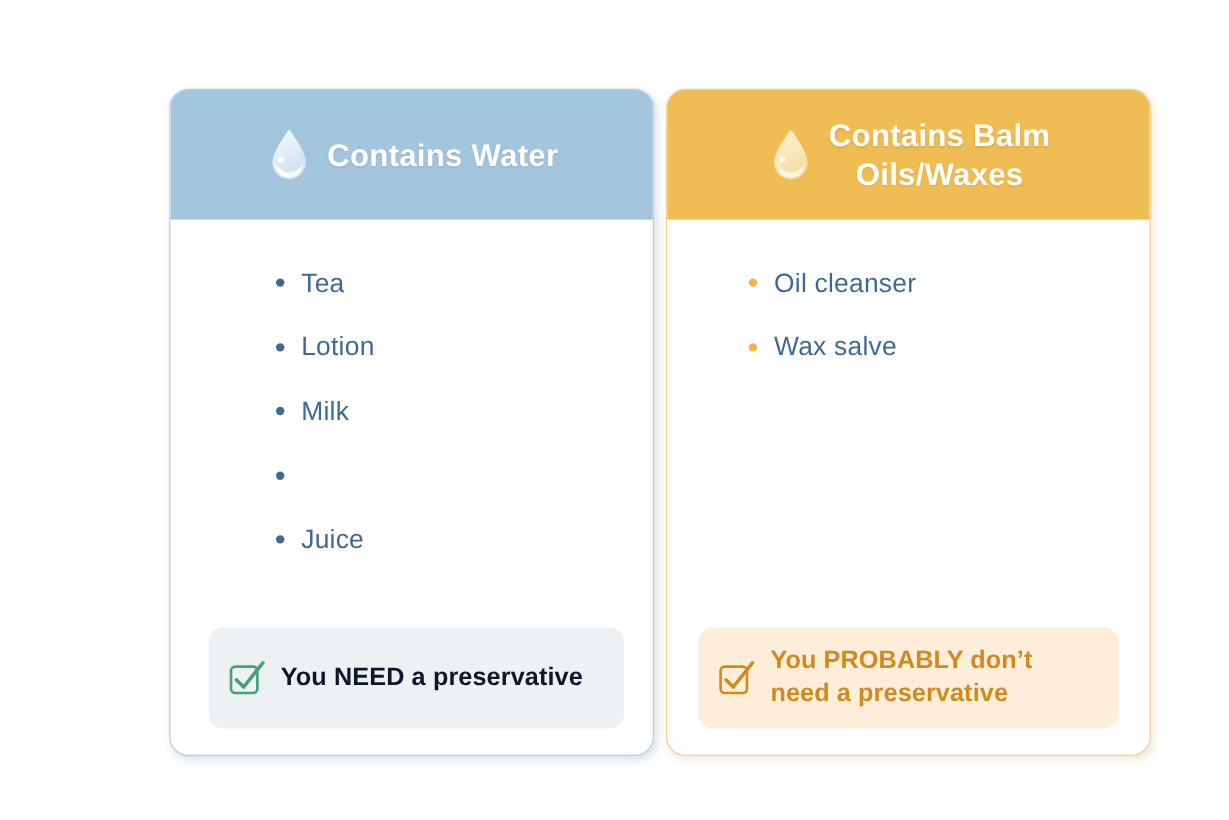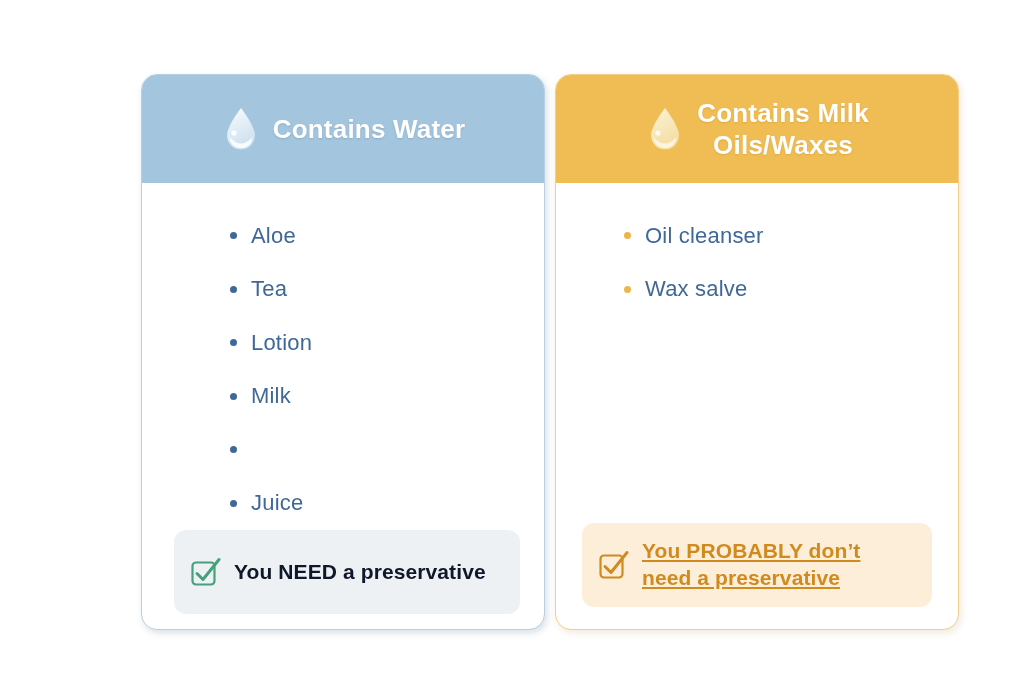--- a/index.html
+++ b/index.html
@@ -143,21 +143,21 @@
     display: block;
   }
 
   .callout-text {
     font-size: 21px;
     font-weight: bold;
     line-height: 1.28;
     letter-spacing: 0.1px;
   }
   .card--water .callout-text { color: #0f172a; }
-  .card--oil   .callout-text { color: #d08a1e; text-decoration: underline; }
+  .card--oil   .callout-text { color: #d08a1e; }
 </style>
 </head>
 <body>
 
 <div class="stage">
 
   <section class="card card--water">
 
     <div class="card-header">
       <svg class="drop-icon" viewBox="0 0 40 46">
@@ -171,24 +171,20 @@
         <path d="M8.5 30.5 C8.5 30.5 13 37.5 20 37.5 C27 37.5 31.5 30.5 31.5 30.5 C31.5 38 26.3 42.2 20 42.2 C13.7 42.2 8.5 38 8.5 30.5 Z" fill="#ffffff" opacity="0.85"></path>
         <circle cx="13" cy="27" r="2.6" fill="#ffffff" opacity="0.95"></circle>
       </svg>
       <div class="header-title">Contains Water</div>
     </div>
 
     <div class="card-body">
       <ul class="item-list">
         <li class="list-item">
           <span class="bullet"></span>
-          <span>Aloe</span>
-        </li>
-        <li class="list-item">
-          <span class="bullet"></span>
           <span>Tea</span>
         </li>
         <li class="list-item">
           <span class="bullet"></span>
           <span>Lotion</span>
         </li>
         <li class="list-item">
           <span class="bullet"></span>
           <span>Milk</span>
         </li>
@@ -218,21 +214,21 @@
         <defs>
           <linearGradient id="dropGradO" x1="0" y1="0" x2="0.4" y2="1">
             <stop offset="0%" stop-color="#fdf4dd" stop-opacity="0.97"></stop>
             <stop offset="100%" stop-color="#f3dfa4" stop-opacity="0.97"></stop>
           </linearGradient>
         </defs>
         <path d="M20 2 C20 2 6 20 6 29.5 C6 37.3 12.3 43.5 20 43.5 C27.7 43.5 34 37.3 34 29.5 C34 20 20 2 20 2 Z" fill="url(#dropGradO)"></path>
         <path d="M8.5 30.5 C8.5 30.5 13 37.5 20 37.5 C27 37.5 31.5 30.5 31.5 30.5 C31.5 38 26.3 42.2 20 42.2 C13.7 42.2 8.5 38 8.5 30.5 Z" fill="#fdf6e3" opacity="0.9"></path>
         <circle cx="13" cy="27" r="2.6" fill="#fffaf0" opacity="0.95"></circle>
       </svg>
-      <div class="header-title"><span>Contains Milk</span><br><span>Oils/Waxes</span></div>
+      <div class="header-title"><span>Contains Balm</span><br><span>Oils/Waxes</span></div>
     </div>
 
     <div class="card-body">
       <ul class="item-list">
         <li class="list-item">
           <span class="bullet"></span>
           <span>Oil cleanser</span>
         </li>
         <li class="list-item">
           <span class="bullet"></span>

